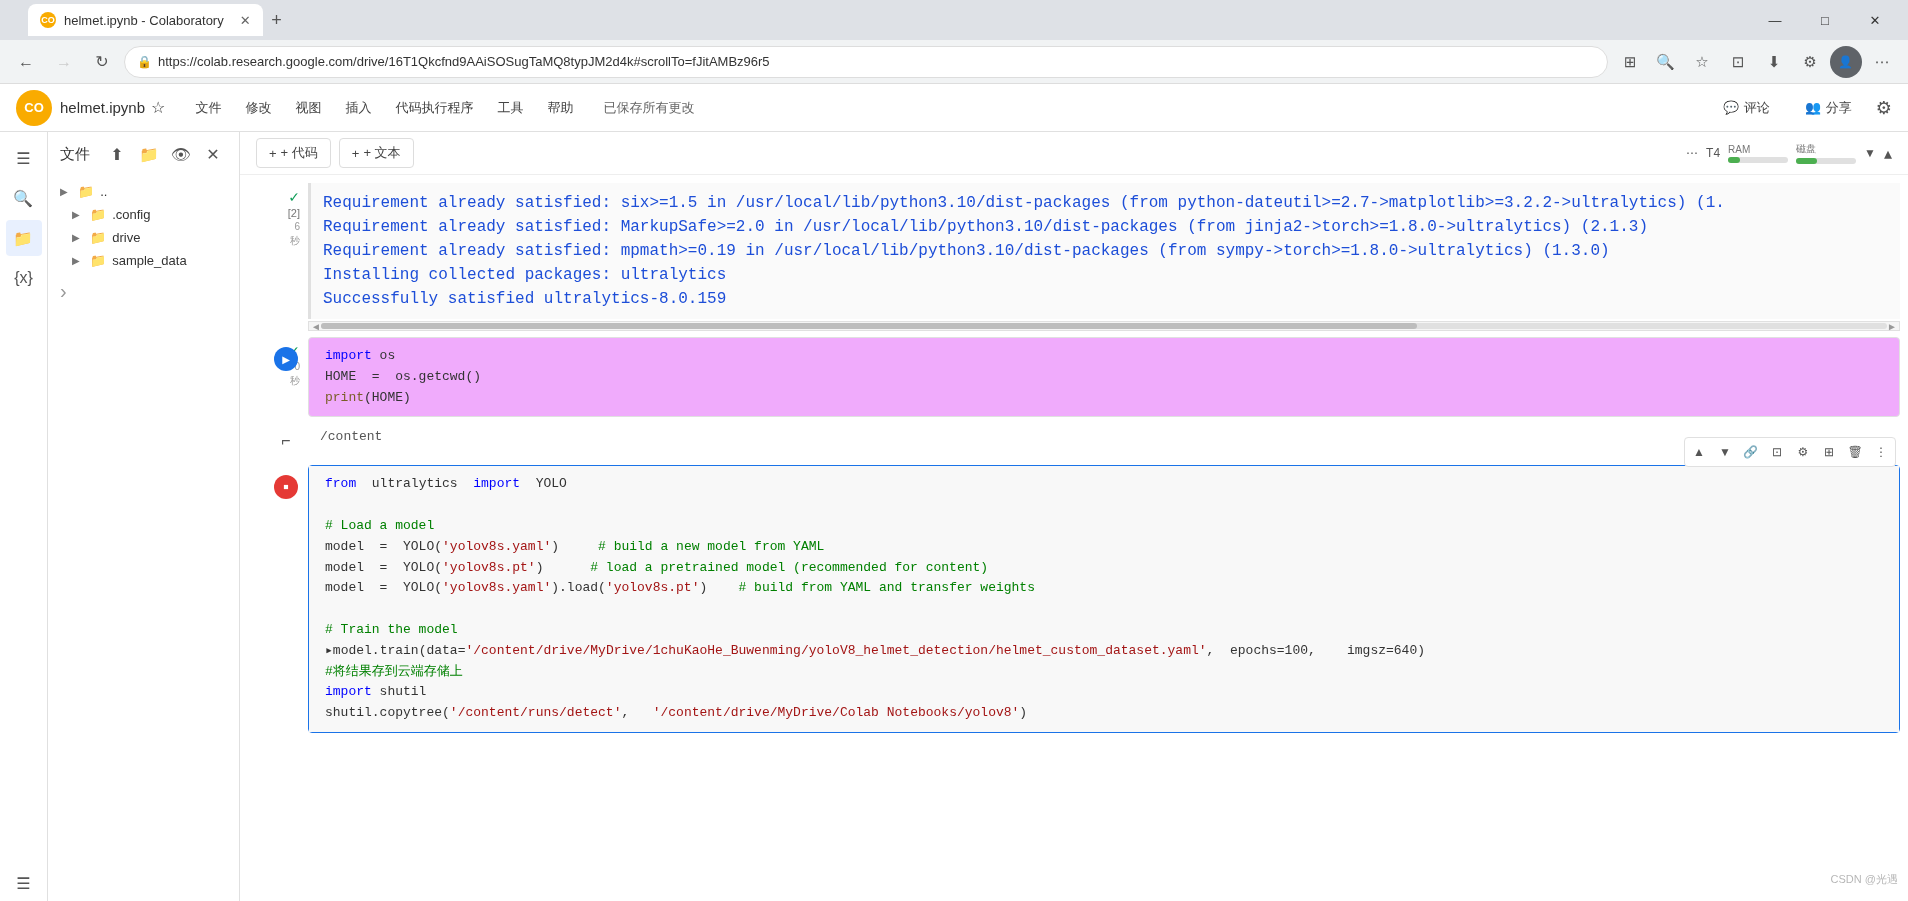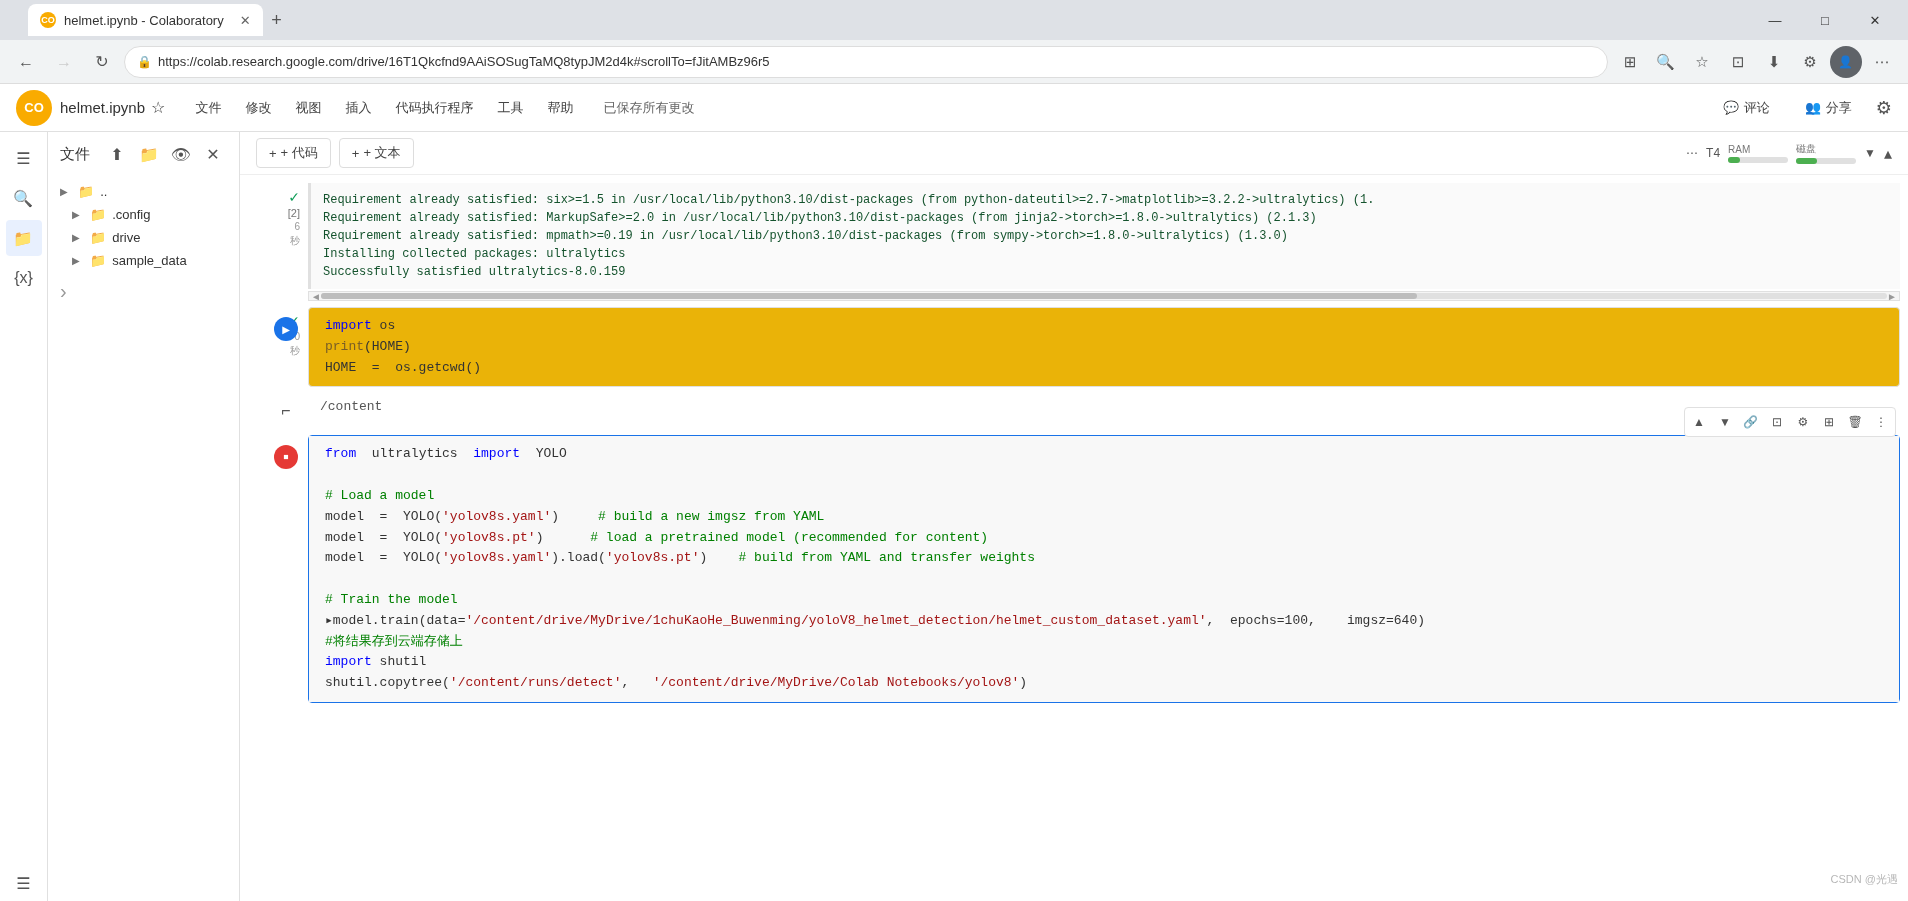--- a/index.html
+++ b/index.html
@@ -168,42 +168,42 @@
     .cell-exec-count { font-size: 11px; color: #777; }
     .cell-time { font-size: 10px; color: #999; }
     
     .cell-body { flex: 1; }
     
     .output-cell {
       background: #fafafa;
       border-left: 3px solid #e0e0e0;
       padding: 8px 12px;
       font-family: 'Courier New', monospace;
-      font-size: 12px;
-      color: #14532d;
+      font-size: 16px;
+      color: #1d4ed8;
       line-height: 1.5;
       overflow-x: auto;
     }
     .output-scrollbar {
       height: 10px;
       background: #f5f5f5;
       border: 1px solid #e0e0e0;
       display: flex;
       align-items: center;
       padding: 0 2px;
       margin: 2px 0;
     }
     .scrollbar-track { flex: 1; height: 6px; background: #e0e0e0; border-radius: 3px; position: relative; }
     .scrollbar-thumb { position: absolute; left: 0; top: 0; width: 70%; height: 100%; background: #bdbdbd; border-radius: 3px; }
     .scroll-arrow { color: #999; font-size: 10px; cursor: pointer; }
     
     .code-cell {
       border: 1px solid #e0e0e0;
       border-radius: 4px;
-      background: #eab308;
+      background: #f0abfc;
       position: relative;
     }
     .code-cell.active { border-color: #1a73e8; }
     .cell-tb-btn { width: 24px; height: 24px; display: flex; align-items: center; justify-content: center; cursor: pointer; color: #555; font-size: 12px; border-radius: 3px; }
     
     .run-btn {
       position: absolute;
       left: -36px;
       top: 50%;
       transform: translateY(-50%);
@@ -432,22 +432,22 @@
           <div class="cell-gutter">
             <span class="cell-status">✓</span>
             <span class="cell-time">0</span>
             <span class="cell-time">秒</span>
           </div>
           <div class="cell-body" style="position:relative;">
             <div class="run-btn stopped" style="left:-34px;top:10px;transform:none;width:24px;height:24px;font-size:10px;">▶</div>
             <div class="code-cell">
               <div class="code-content">
                 <div><span class="kw">import</span> os</div>
+                <div>HOME &nbsp;= &nbsp;os.getcwd()</div>
                 <div><span class="fn">print</span>(HOME)</div>
-                <div>HOME &nbsp;= &nbsp;os.getcwd()</div>
               </div>
             </div>
           </div>
         </div>
 
         <div class="cell-row">
           <div class="cell-gutter">
             <div style="width:28px;height:28px;display:flex;align-items:center;justify-content:center;">
               <span style="font-size:16px;color:#555;">⌐</span>
             </div>
@@ -471,21 +471,21 @@
               <div class="cell-tb-btn">⊞</div>
               <div class="cell-tb-btn">🗑</div>
               <div class="cell-tb-btn">⋮</div>
             </div>
             <div class="run-btn running" style="left:-34px;top:10px;transform:none;width:24px;height:24px;font-size:10px;">⏹</div>
             <div class="code-cell active" style="background:#fff;border-color:#1a73e8;">
               <div class="code-content" style="background:#f8f8f8;">
                 <div><span class="kw">from</span> &nbsp;ultralytics &nbsp;<span class="kw">import</span> &nbsp;YOLO</div>
                 <div>&nbsp;</div>
                 <div><span class="cm"># Load a model</span></div>
-                <div>model &nbsp;= &nbsp;YOLO(<span class="str">'yolov8s.yaml'</span>) &nbsp;&nbsp;&nbsp;&nbsp;<span class="cm"># build a new imgsz from YAML</span></div>
+                <div>model &nbsp;= &nbsp;YOLO(<span class="str">'yolov8s.yaml'</span>) &nbsp;&nbsp;&nbsp;&nbsp;<span class="cm"># build a new model from YAML</span></div>
                 <div>model &nbsp;= &nbsp;YOLO(<span class="str">'yolov8s.pt'</span>) &nbsp;&nbsp;&nbsp;&nbsp;&nbsp;<span class="cm"># load a pretrained model (recommended for content)</span></div>
                 <div>model &nbsp;= &nbsp;YOLO(<span class="str">'yolov8s.yaml'</span>).load(<span class="str">'yolov8s.pt'</span>) &nbsp;&nbsp;&nbsp;<span class="cm"># build from YAML and transfer weights</span></div>
                 <div>&nbsp;</div>
                 <div><span class="cm"># Train the model</span></div>
                 <div style="white-space:nowrap;">▸model.train(data=<span class="str">'/content/drive/MyDrive/1chuKaoHe_Buwenming/yoloV8_helmet_detection/helmet_custom_dataset.yaml'</span>, &nbsp;epochs=100, &nbsp;&nbsp;&nbsp;imgsz=640)</div>
                 <div><span class="cm">#将结果存到云端存储上</span></div>
                 <div><span class="kw">import</span> shutil</div>
                 <div style="white-space:nowrap;">shutil.copytree(<span class="str">'/content/runs/detect'</span>, &nbsp;&nbsp;<span class="str">'/content/drive/MyDrive/Colab&nbsp;Notebooks/yolov8'</span>)</div>
               </div>
             </div>

